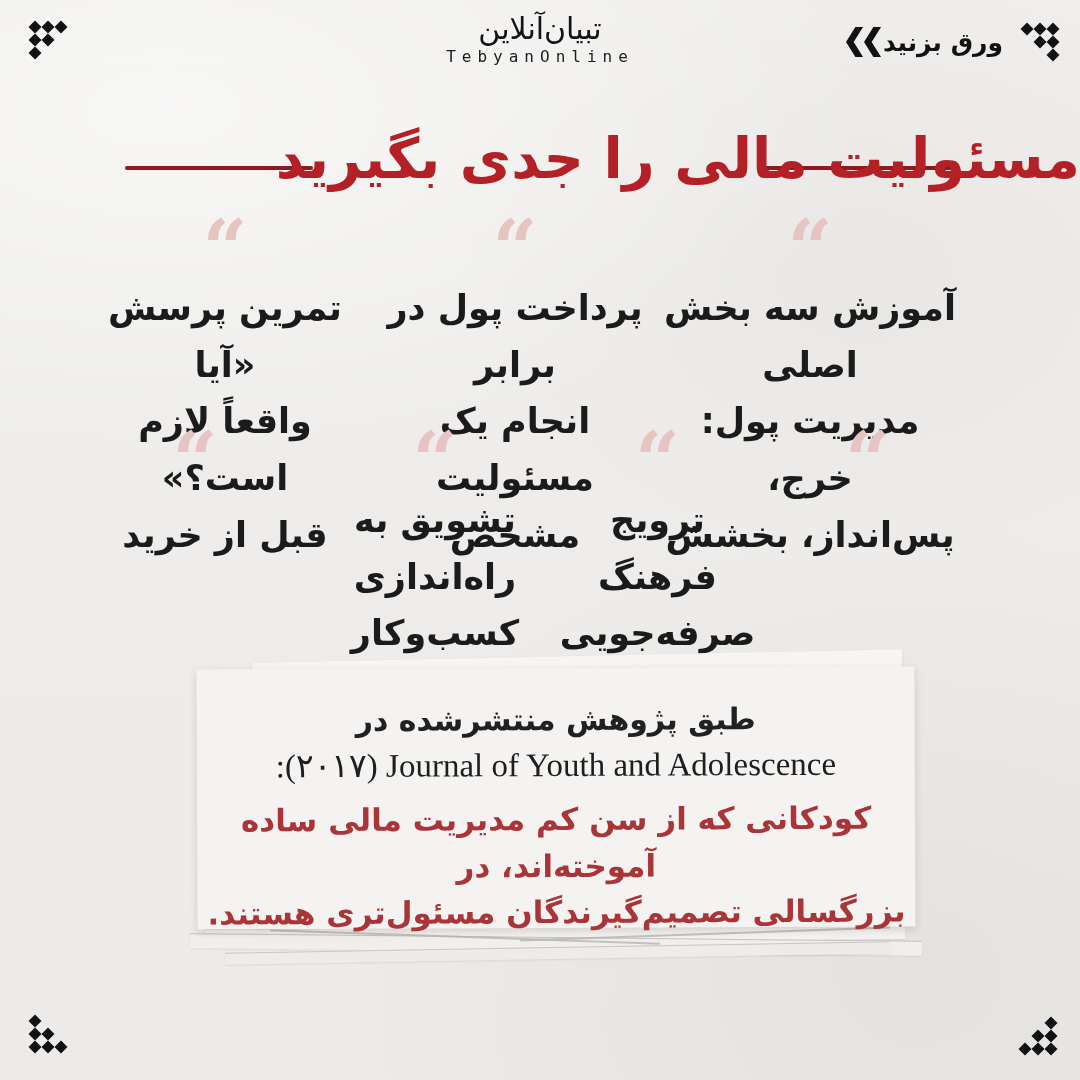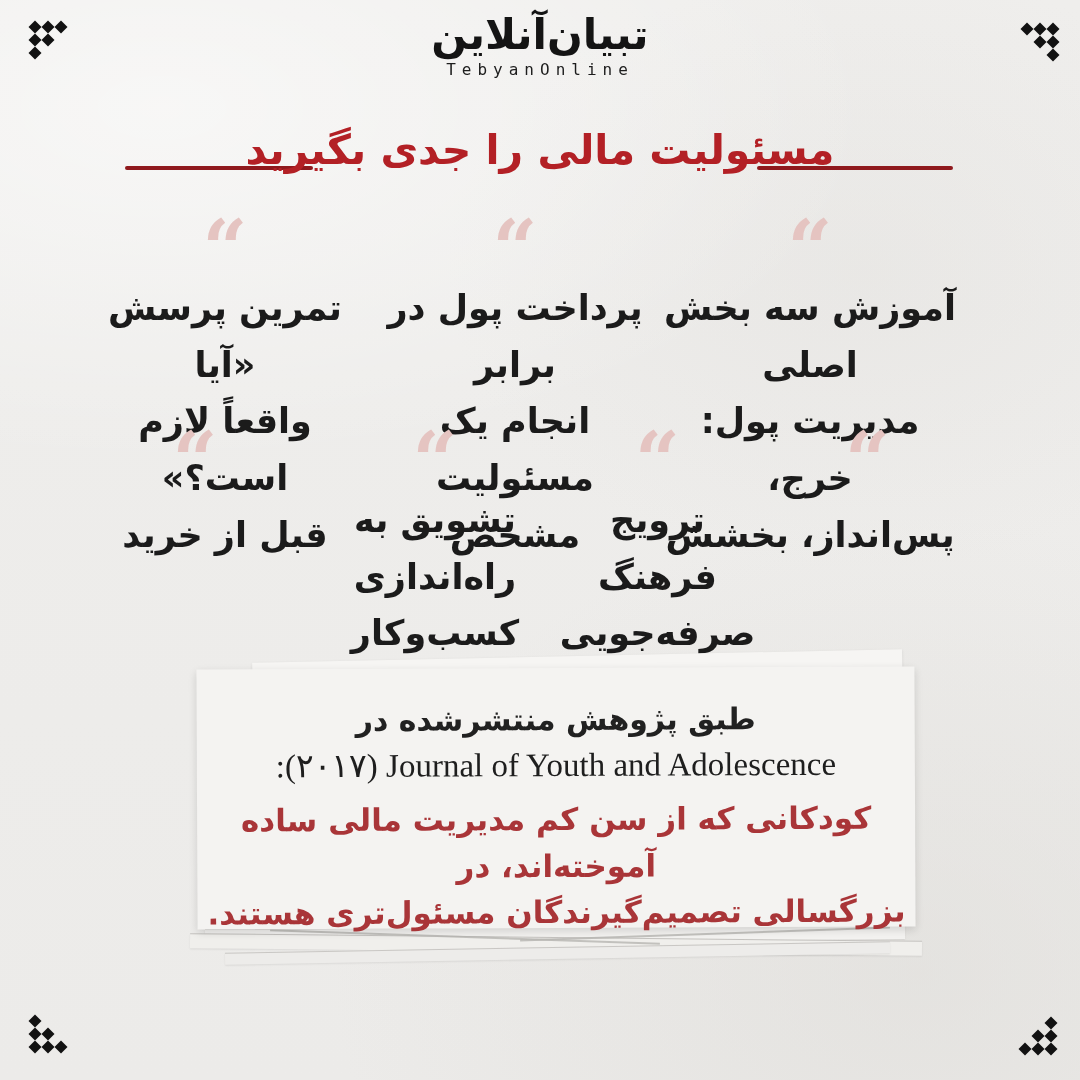--- a/index.html
+++ b/index.html
@@ -26,27 +26,27 @@
   
   .swipe{
     position:absolute;top:27px;right:77px;display:flex;align-items:center;gap:2px;
     direction:ltr;color:#121212;
   }
   .chevrons{display:flex;gap:1px;}
   .chev{width:17px;height:30px;background:#121212;
     clip-path:polygon(100% 0,55% 0,0 50%,55% 100%,100% 100%,45% 50%);}
   .swipe-label{font-size:25px;font-weight:bold;letter-spacing:-.5px;}
   .logo{position:absolute;top:12px;left:0;right:0;text-align:center;color:#141414;}
-  .logo-fa{font-size:42px;font-weight:700;line-height:1.1;letter-spacing:-1px;}
+  .logo-fa{font-size:30px;font-weight:400;line-height:1.1;letter-spacing:-1px;}
   .logo-en{font-size:16px;letter-spacing:6px;margin-top:2px;color:#1d1d1d;
     font-family:"DejaVu Sans Mono", monospace;}
   
   .title{
-    position:absolute;top:126px;left:0;right:0;text-align:center;
-    font-size:41px;font-weight:bold;color:#b32025;letter-spacing:-.5px;
+    position:absolute;top:126px;left:0;right:0;text-align:right;
+    font-size:56px;font-weight:bold;color:#b32025;letter-spacing:-.5px;
   }
   .rule{position:absolute;height:4px;background:#8f191d;border-radius:2px;top:166px;}
   .rule.left{left:125px;width:188px;}
   .rule.right{left:757px;width:196px;}
   
   .tip{position:absolute;text-align:center;}
   .qmark{
     font-family:"DejaVu Serif", serif;
     font-size:78px;line-height:.55;color:#e5c4c1;height:44px;font-weight:bold;
   }
@@ -142,20 +142,27 @@
         <path d="M7 .5 13.5 7 7 13.5.5 7z"></path>
         <path d="M20 .5 26.5 7 20 13.5 13.5 7z"></path>
         <path d="M33 .5 39.5 7 33 13.5 26.5 7z"></path>
         <path d="M7 13.5 13.5 20 7 26.5.5 20z"></path>
         <path d="M20 13.5 26.5 20 20 26.5 13.5 20z"></path>
         <path d="M7 26.5 13.5 33 7 39.5.5 33z"></path>
       </g>
     </svg>
   </div>
 
+  <div class="swipe">
+    <span class="chevrons">
+      <span class="chev"></span>
+        <span class="chev"></span>
+    </span>
+    <span class="swipe-label">ورق بزنید</span>
+  </div>
 
   <div class="logo">
     <div class="logo-fa">تبیان‌آنلاین</div>
     <div class="logo-en">TebyanOnline</div>
   </div>
 
   <div class="rule left"></div>
   <div class="rule right"></div>
   <h1 class="title" style="margin:0;">مسئولیت مالی را جدی بگیرید</h1>
 

